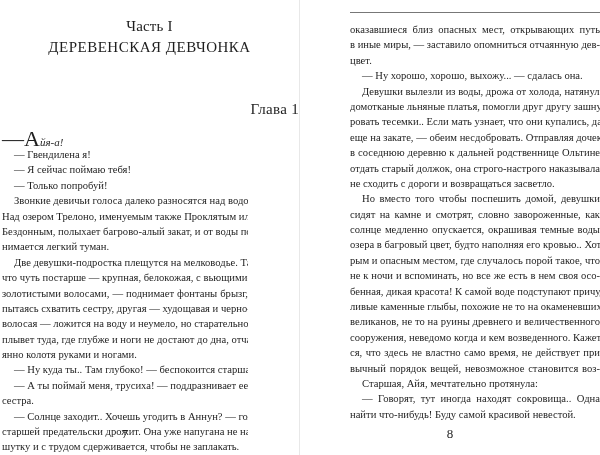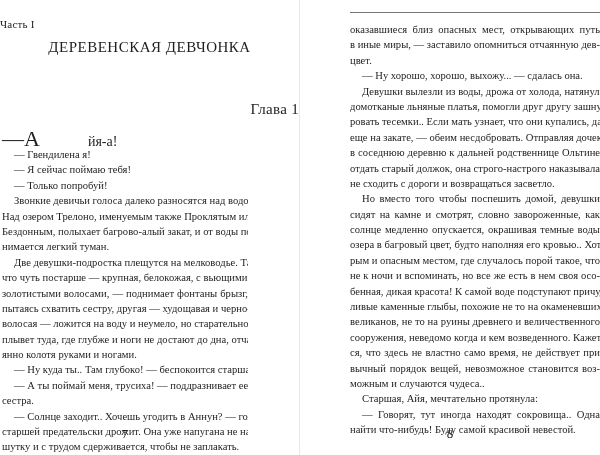--- a/index.html
+++ b/index.html
@@ -13,21 +13,21 @@
     .page-left { left: 0; width: 299px; }
     .page-right { left: 300px; width: 300px; }
     .gutter {
       position: absolute; left: 299px; top: 0; width: 1px; height: 455px;
       background: #e8e8e8;
     }
 
     
     .part-title {
       position: absolute; left: 0; width: 299px; top: 18px;
-      text-align: left; font-size: 11px; letter-spacing: 0.2px;
+      text-align: center; font-size: 15px; letter-spacing: 0.2px;
     }
     .part-subtitle {
       position: absolute; left: 0; width: 299px; top: 39px;
       text-align: center; font-size: 15px; letter-spacing: 0.5px;
     }
     .chapter-title {
       position: absolute; left: 0; width: 299px; top: 101px;
       text-align: right; font-size: 15px; letter-spacing: 0.3px;
     }
     .body-left {
@@ -41,21 +41,21 @@
     .line {
       display: block; white-space: nowrap; text-align: justify;
       text-align-last: justify; height: 15.4px; overflow: hidden;
     }
     .line.last { text-align-last: left; }
     .line.indent { padding-left: 12px; }
     .dropcap-line { display: block; height: 17px; line-height: 17px; white-space: nowrap; }
     .dropcap {
       font-size: 22px; line-height: 17px; vertical-align: baseline;
     }
-    .dropcap-rest { font-size: 14px; margin-left: 48px; }
+    .dropcap-rest { font-style: italic; font-size: 11px; }
 
     .page-number {
       position: absolute; top: 426px; font-size: 13px; text-align: center;
     }
     .page-number.left { left: 0; width: 250px; }
     .page-number.right { left: 300px; width: 300px; }
 
     
     .running-head {
       position: absolute; left: 50px; top: 0; width: 250px; height: 12px;
@@ -128,21 +128,20 @@
           <span class="line">солнце медленно опускается, окрашивая темные воды</span>
           <span class="line">озера в багровый цвет, будто наполняя его кровью.. Хотя</span>
           <span class="line">рым и опасным местом, где случалось порой такое, что</span>
           <span class="line">не к ночи и вспоминать, но все же есть в нем своя осо-</span>
           <span class="line">бенная, дикая красота! К самой воде подступают причуд-</span>
           <span class="line">ливые каменные глыбы, похожие не то на окаменевших</span>
           <span class="line">великанов, не то на руины древнего и величественного</span>
           <span class="line">сооружения, неведомо когда и кем возведенного. Кажет-</span>
           <span class="line">ся, что здесь не властно само время, не действует при</span>
           <span class="line">вычный порядок вещей, невозможное становится воз-</span>
-          <span class="line last">можным и случаются чудеса..</span>
           <span class="line indent last">Старшая, Айя, мечтательно протянула:</span>
           <span class="line indent">— Говорят, тут иногда находят сокровища.. Одна</span>
           <span class="line last">найти что-нибудь! Буду самой красивой невестой.</span>
         </div>
     </div>
   </div>
   <div class="page-number right">8</div>
 
 </div>
 

